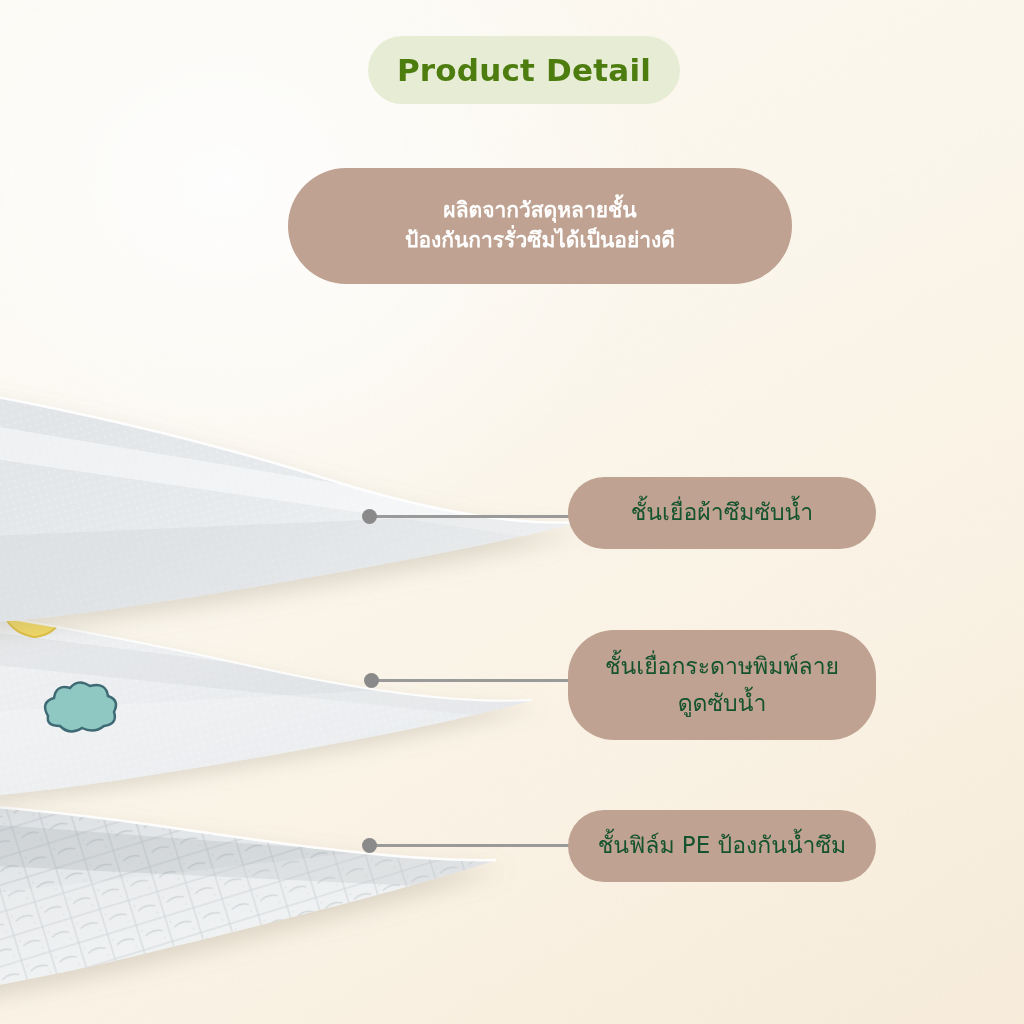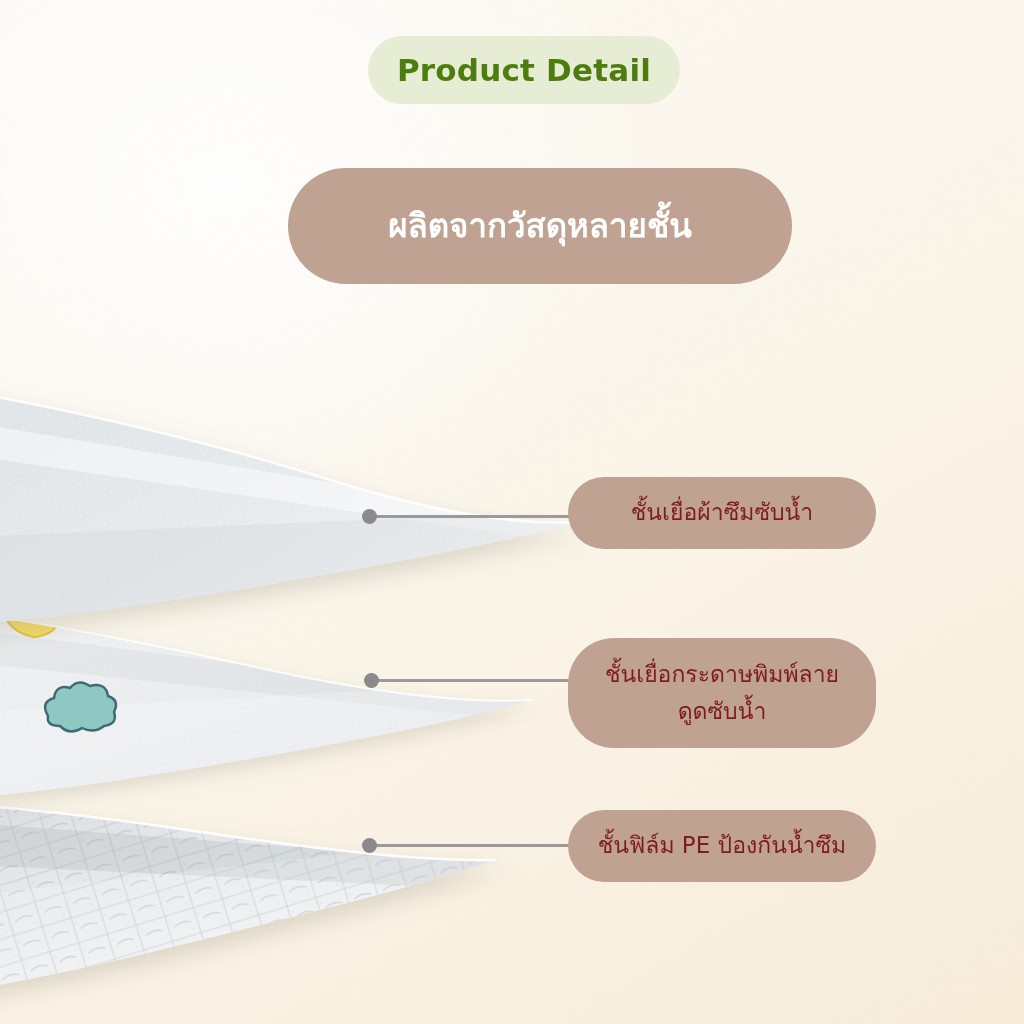--- a/index.html
+++ b/index.html
@@ -48,45 +48,45 @@
     background:#BFA291;
     border-radius:58px;
     display:flex; flex-direction:column;
     align-items:center; justify-content:center;
     gap:2px;
     color:#FFFFFF;
   }
   .headline .l {
     font-family:"DejaVu Sans","Liberation Sans",sans-serif;
     font-weight:bold;
-    font-size:33px;
+    font-size:21px;
     line-height:1.32;
     white-space:nowrap;
   }
 
   
   .label-pill {
     position:absolute;
     width:308px;
     background:#BFA291;
     border-radius:46px;
     display:flex; flex-direction:column;
     align-items:center; justify-content:center;
-    color:#7f1d1d;
+    color:#14532d;
     text-align:center;
     padding:12px 16px;
   }
   .label-pill .l {
     font-family:"DejaVu Sans","Liberation Sans",sans-serif;
     font-size:23px;
     line-height:1.62;
     white-space:nowrap;
   }
   #pill-1 { left:568px; top:477px; height:72px; }
-  #pill-2 { left:568px; top:630px; height:110px;margin-top:8px; }
+  #pill-2 { left:568px; top:630px; height:110px; }
   #pill-3 { left:568px; top:810px; height:72px;text-align:right; }
 
   
   .leader { position:absolute; height:3px; background:#9A9A9A; border-radius:2px; }
   .dot {
     position:absolute; width:15px; height:15px;
     border-radius:50%; background:#8A8A8A;
   }
   #leader-1 { left:370px; top:515px; width:200px; }
   #dot-1    { left:362px; top:509px; }
@@ -276,20 +276,21 @@
       </g>
     </svg>
   </div>
 
   <div class="header-pill">
     <span>Product Detail</span>
   </div>
 
   <div class="headline">
     <div class="l">ผลิตจากวัสดุหลายชั้น</div>
+    <div class="l">ป้องกันการรั่วซึมได้เป็นอย่างดี</div>
   </div>
 
   <div class="leader" id="leader-1"></div>
   <div class="dot" id="dot-1"></div>
 
   <div class="leader" id="leader-2"></div>
   <div class="dot" id="dot-2"></div>
 
   <div class="leader" id="leader-3"></div>
   <div class="dot" id="dot-3"></div>

